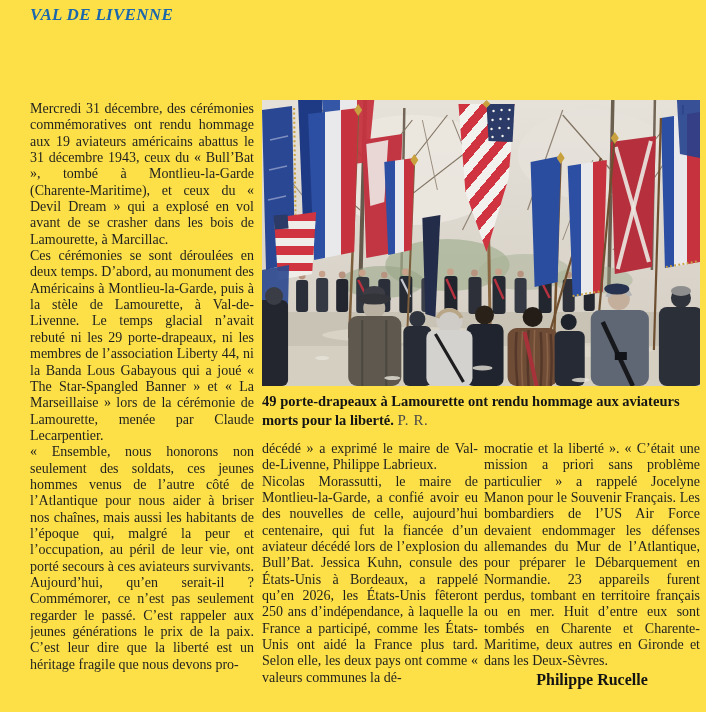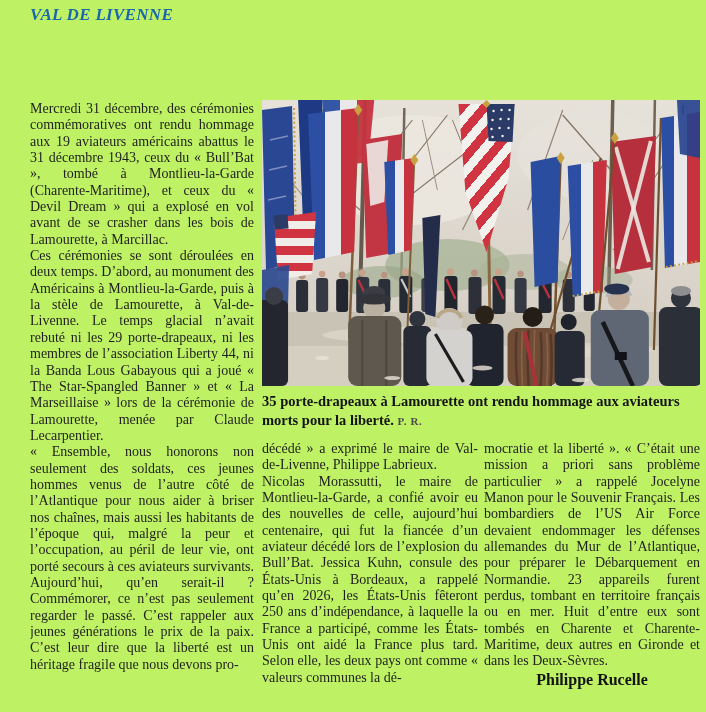--- a/index.html
+++ b/index.html
@@ -1,17 +1,17 @@
 <!DOCTYPE html>
 <html lang="fr"><head>
 <meta charset="utf-8">
 <style>
   html,body{margin:0;padding:0;background:#fff;}
   .page{
-    position:relative;width:706px;height:712px;background:#bef264;overflow:hidden;
+    position:relative;width:706px;height:712px;background:#fde047;overflow:hidden;
     font-family:"Liberation Serif","DejaVu Serif",serif;color:#1f1f1f;
   }
   .kicker{
     position:absolute;left:30px;top:5px;
     font-size:17px;font-weight:bold;font-style:italic;
     color:#1b67ae;letter-spacing:.3px;
   }
   .headline{
     position:absolute;left:30px;top:26px;width:620px;margin:0;
     font-size:30px;line-height:31px;font-weight:bold;color:#131313;letter-spacing:-.2px;
@@ -30,21 +30,21 @@
     position:absolute;left:262px;top:100px;width:438px;height:286px;margin:0;
     background:#ded9d0;overflow:hidden;
   }
   .photo svg{display:block;width:100%;height:100%;}
   .caption{
     position:absolute;left:262px;top:392px;width:438px;
     font-size:14.5px;line-height:19px;color:#141414;
   }
   .caption .cap-bold{font-weight:bold;}
   .caption .credit{
-    font-weight:bold;font-size:11px;color:#4a4a4a;letter-spacing:.6px;
+    font-weight:normal;font-size:15px;color:#4a4a4a;letter-spacing:.6px;
   }
   .byline{
     margin-top:2px;font-weight:bold;font-size:16px;color:#131313;text-align:center;
   }
 </style>
 </head>
 <body>
 
 <div class="page">
 
@@ -300,21 +300,21 @@
       <g fill="#e8e4da" opacity="0.8">
         <ellipse cx="220" cy="268" rx="10" ry="2.5"></ellipse>
         <ellipse cx="130" cy="278" rx="8" ry="2"></ellipse>
         <ellipse cx="318" cy="280" rx="9" ry="2.2"></ellipse>
         <ellipse cx="60" cy="258" rx="7" ry="2"></ellipse>
       </g>
     </svg>
   </figure>
 
   <div class="caption">
-    <span class="cap-bold">35 porte-drapeaux à Lamourette ont rendu hommage aux aviateurs morts pour la liberté.</span>
+    <span class="cap-bold">49 porte-drapeaux à Lamourette ont rendu hommage aux aviateurs morts pour la liberté.</span>
     <span class="credit">P. R.</span>
   </div>
 
   <div class="col col2">
     <p>décédé » a exprimé le maire de Val-de-Livenne, Philippe Labrieux.</p>
     <p>Nicolas Morassutti, le maire de Montlieu-la-Garde, a confié avoir eu des nouvelles de celle, aujourd’hui centenaire, qui fut la fiancée d’un aviateur décédé lors de l’explosion du Bull’Bat. Jessica Kuhn, consule des États-Unis à Bordeaux, a rappelé qu’en 2026, les États-Unis fêteront 250 ans d’indépendance, à laquelle la France a participé, comme les États-Unis ont aidé la France plus tard. Selon elle, les deux pays ont comme « valeurs communes la dé-</p>
   </div>
 
   <div class="col col3">
     <p>mocratie et la liberté ». « C’était une mission a priori sans problème particulier » a rappelé Jocelyne Manon pour le Souvenir Français. Les bombardiers de l’US Air Force devaient endommager les défenses allemandes du Mur de l’Atlantique, pour préparer le Débarquement en Normandie. 23 appareils furent perdus, tombant en territoire français ou en mer. Huit d’entre eux sont tombés en Charente et Charente-Maritime, deux autres en Gironde et dans les Deux-Sèvres.</p>

